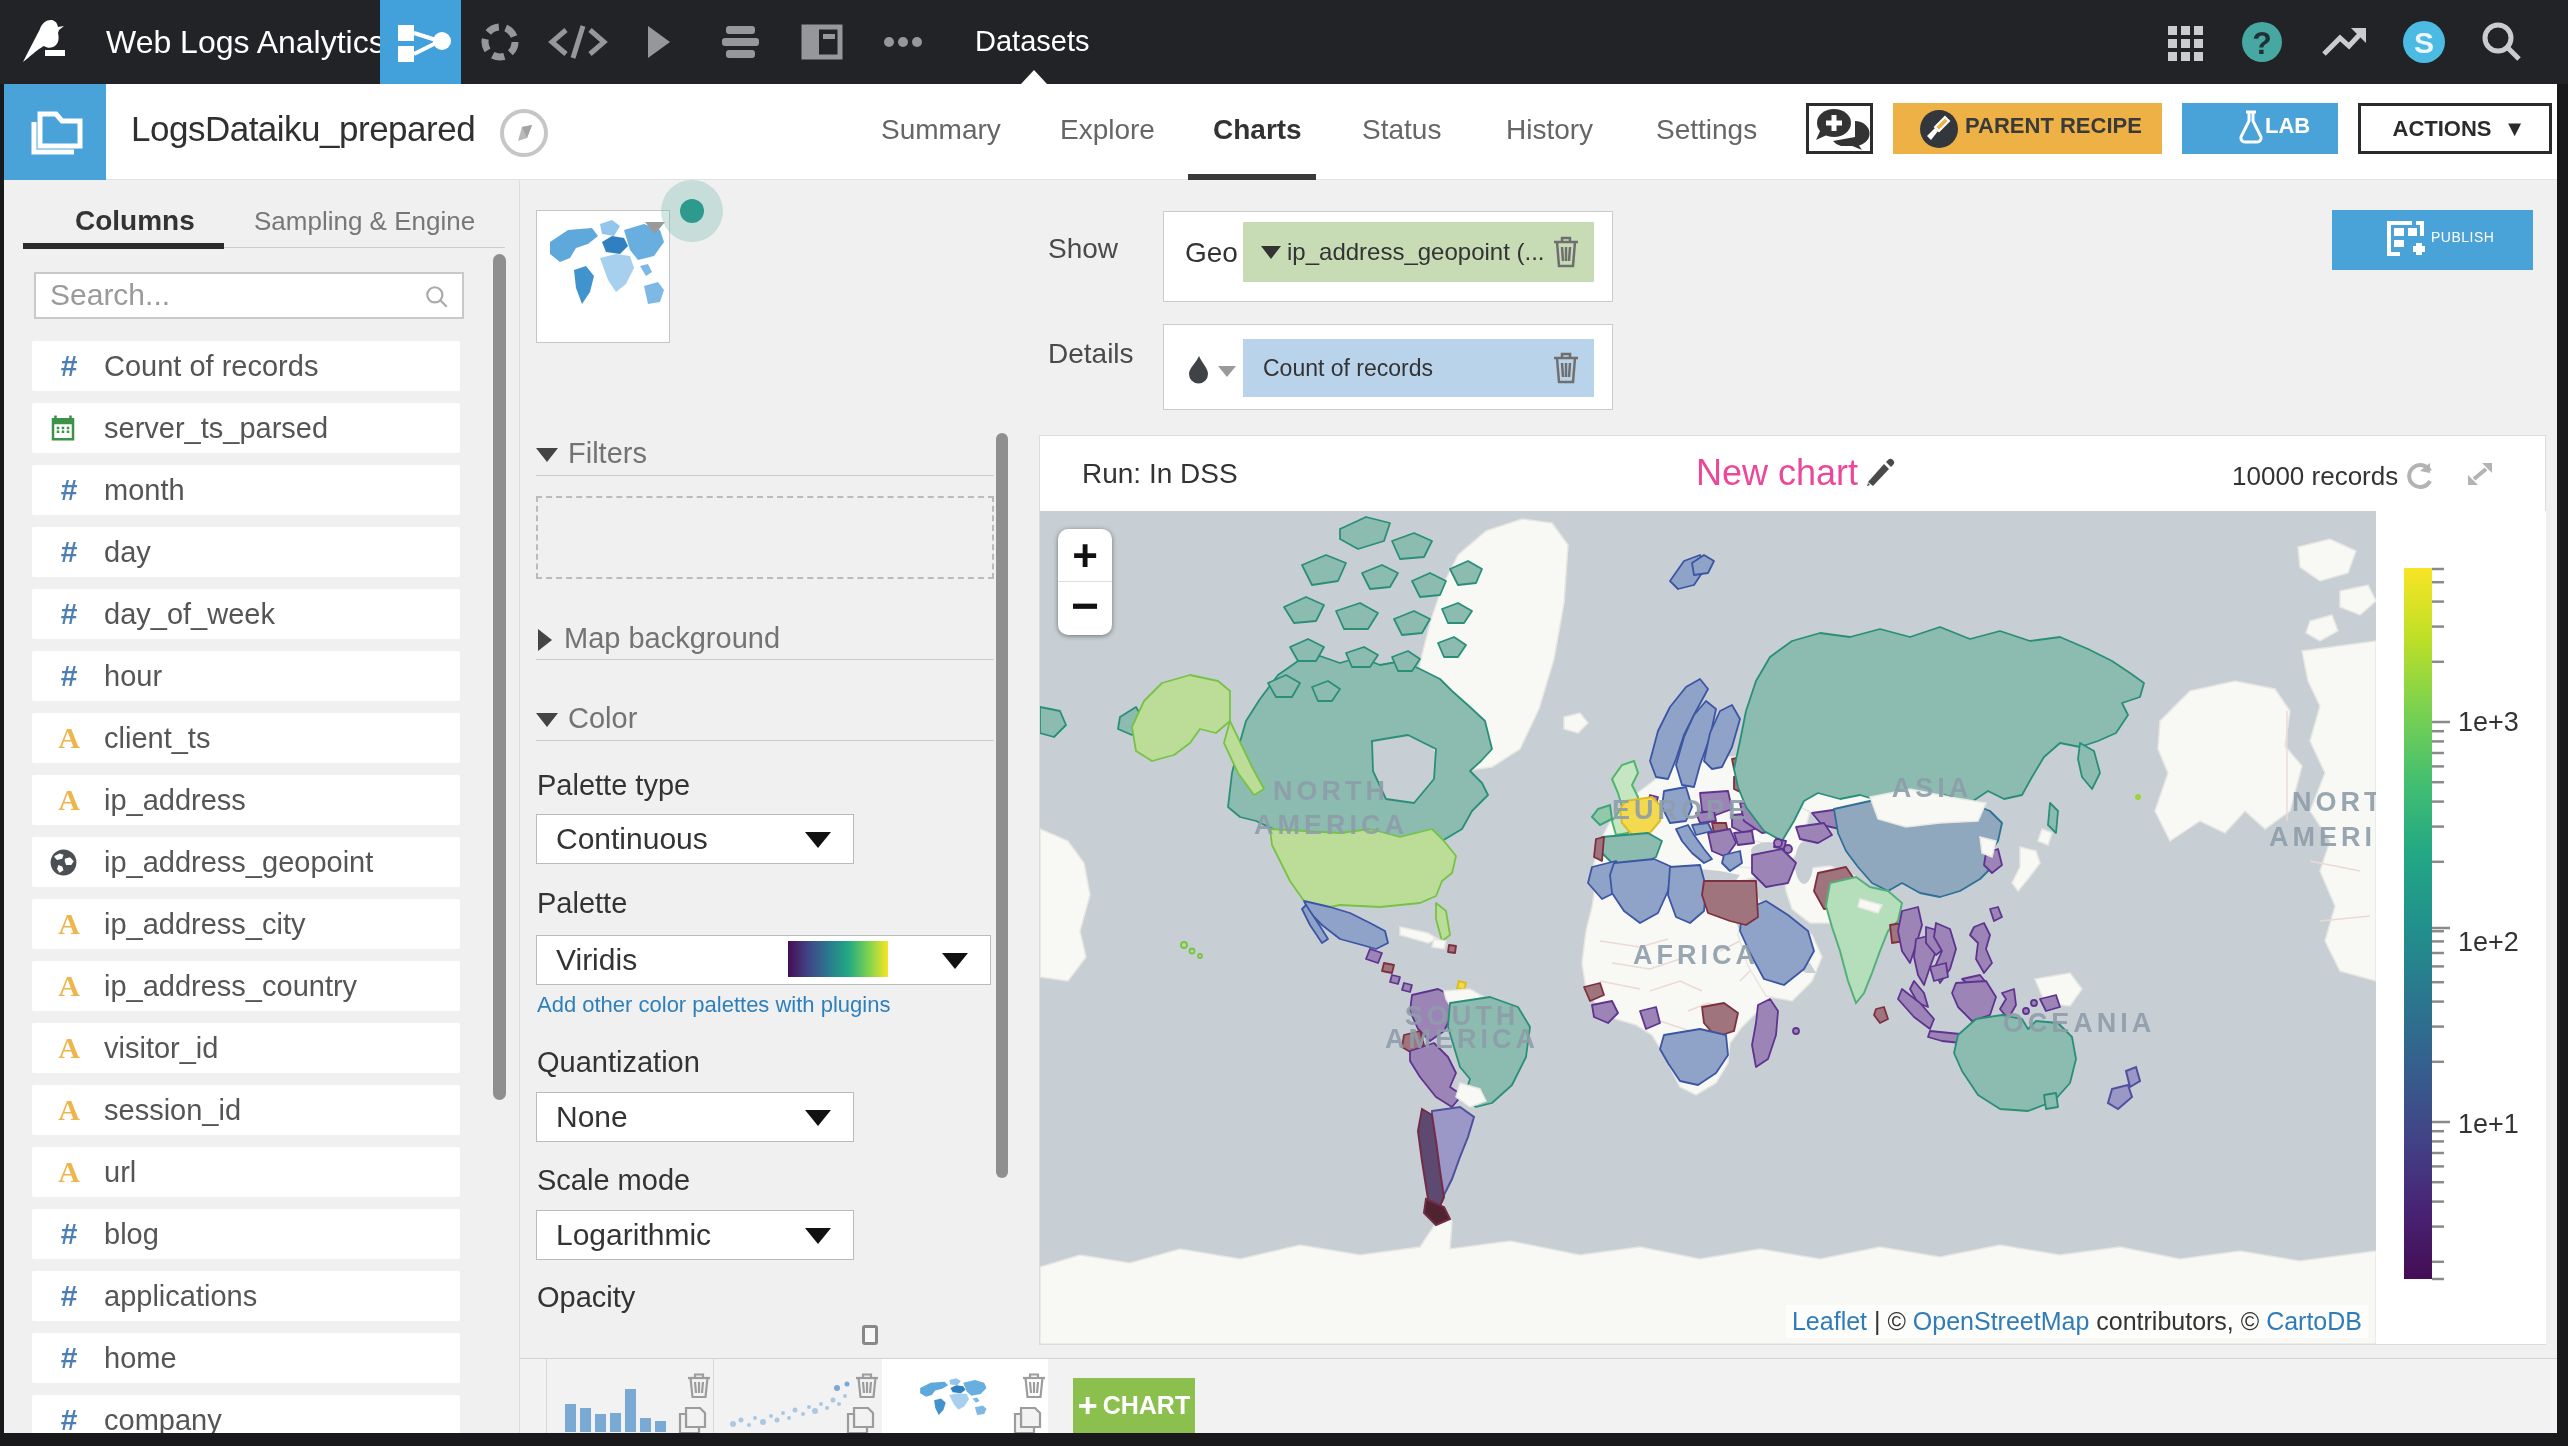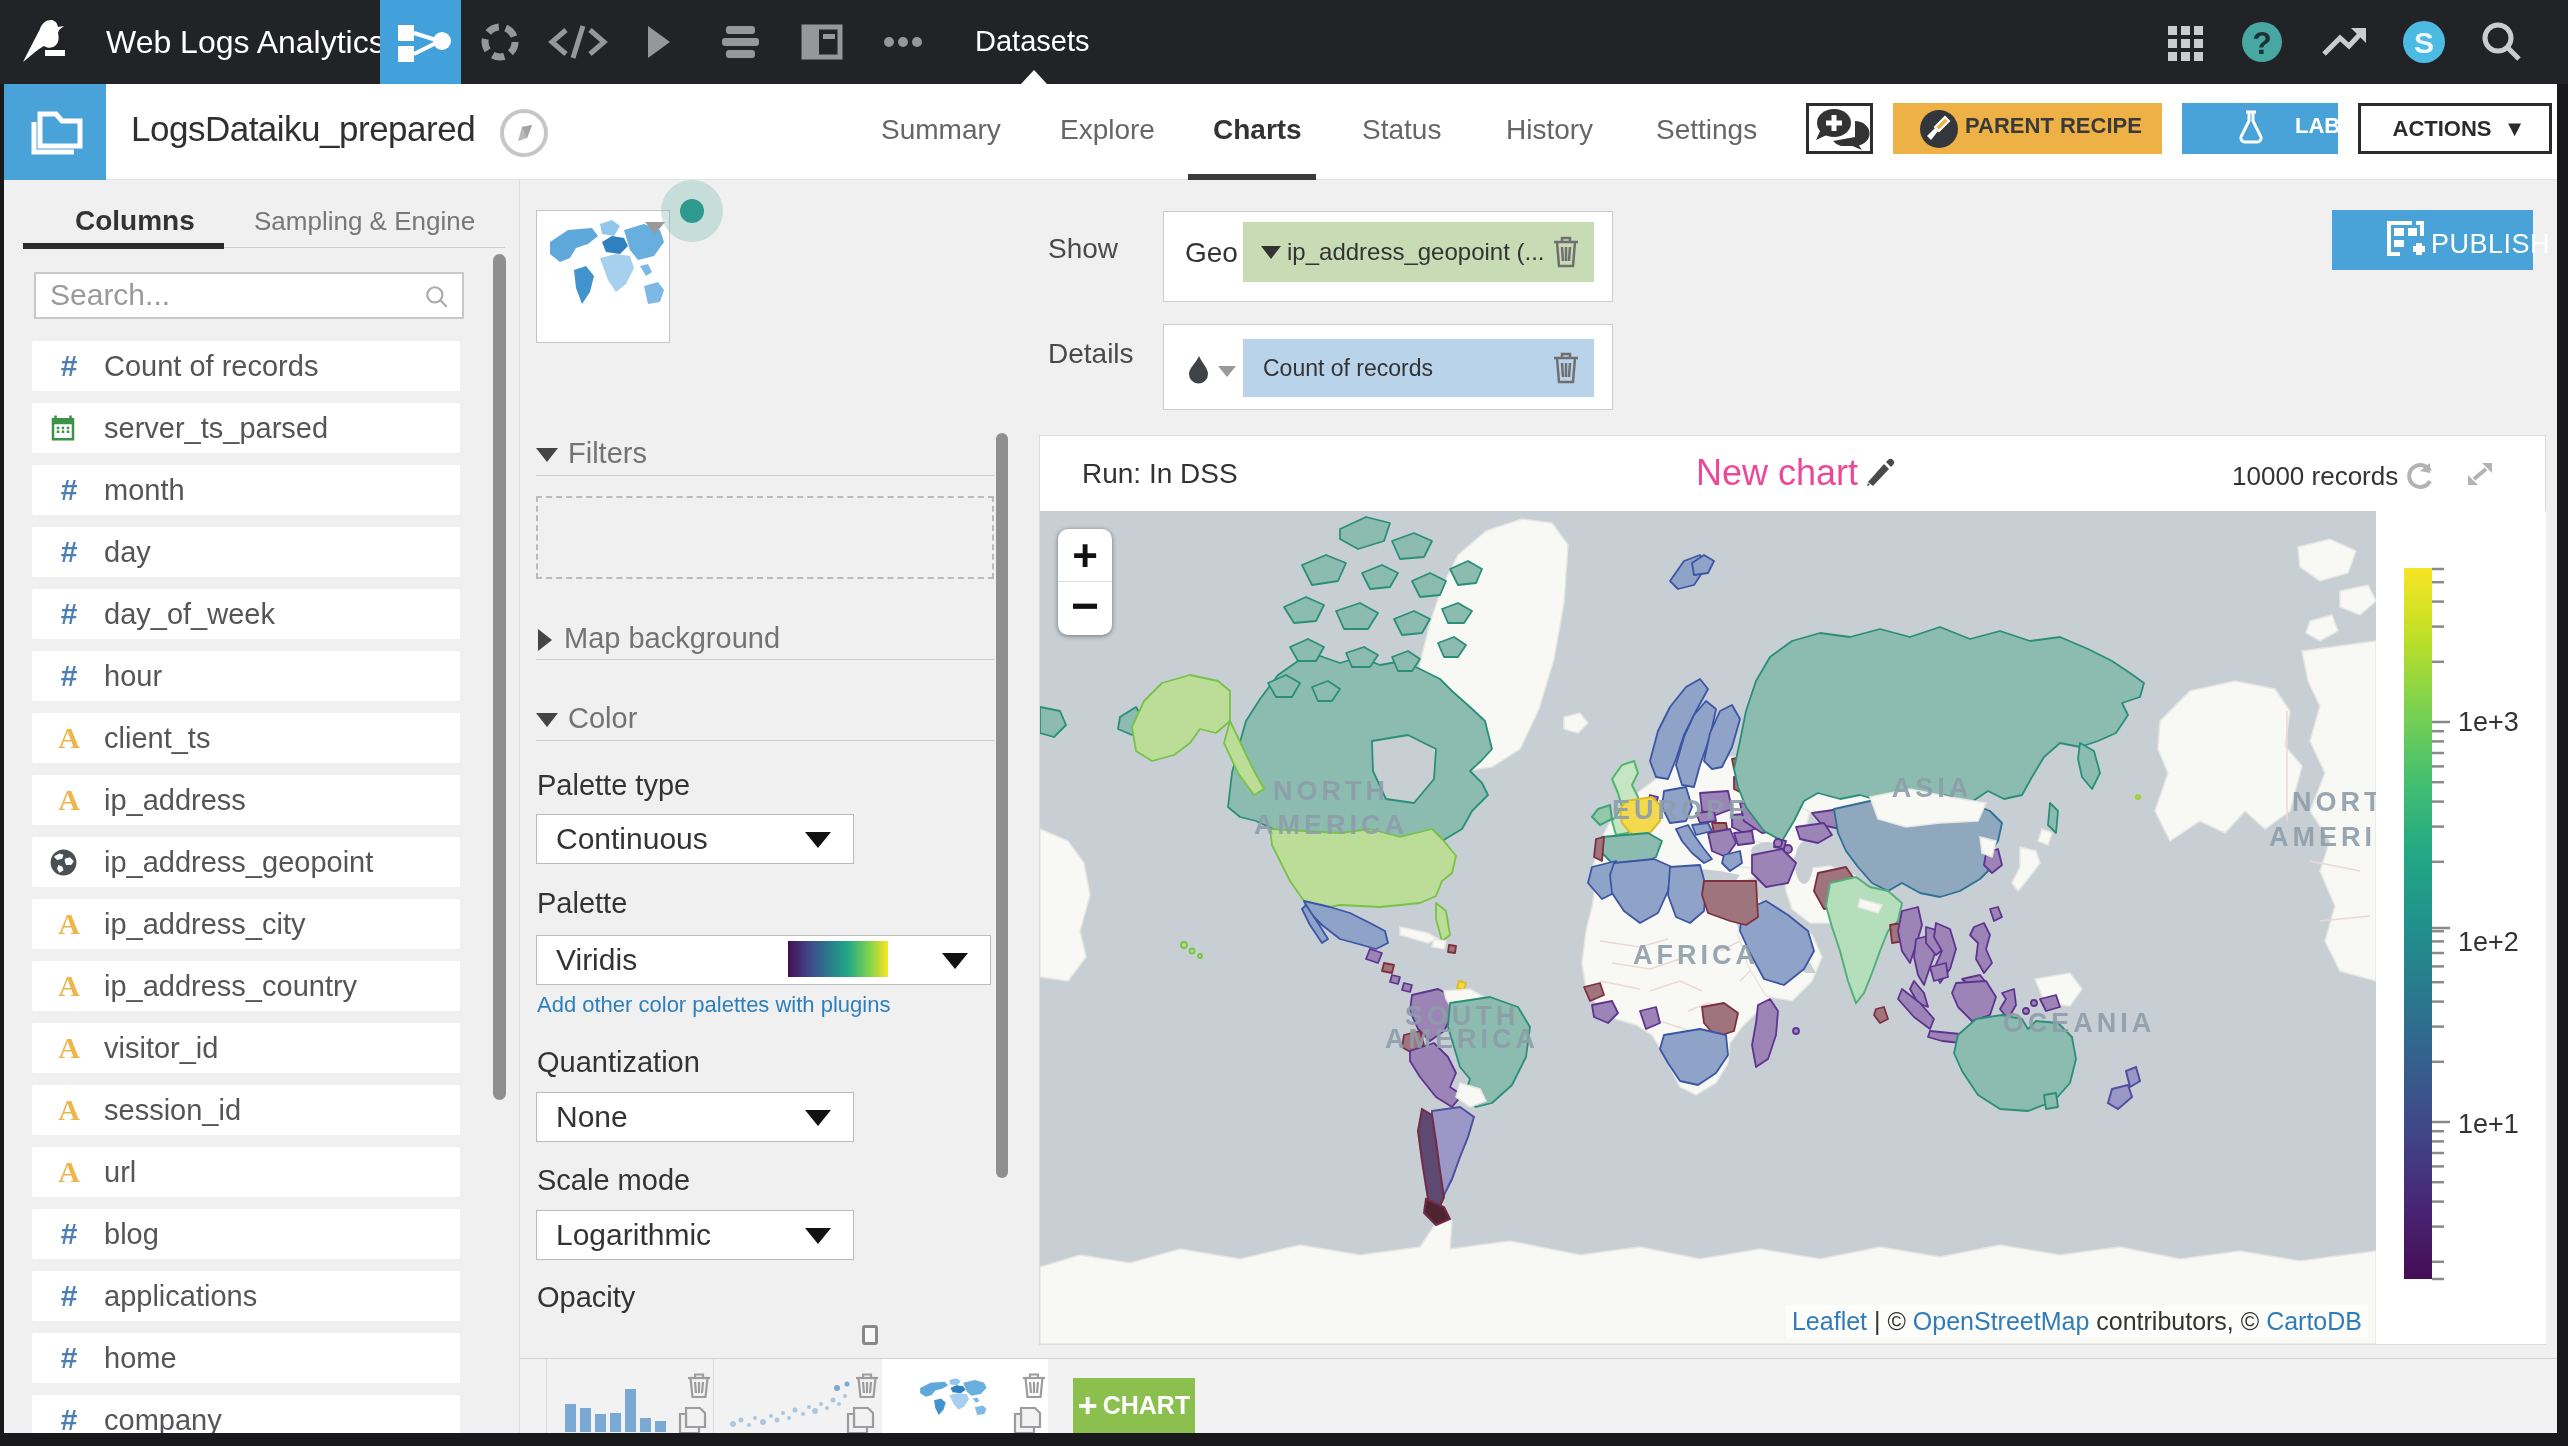--- a/index.html
+++ b/index.html
@@ -18,21 +18,21 @@
 
 #hdr2 { left:0; top:84px; width:2568px; height:96px; background:#fff; border-bottom:1px solid #e2e2e2; }
 #foldertile { left:4px; top:84px; width:102px; height:96px; background:#49a2d8; }
 #dstitle { left:131px; top:109px; font-size:35px; color:#303030; letter-spacing:-0.5px; }
 .tab { top:84px; height:96px; line-height:92px; font-size:28px; color:#666; position:absolute; }
 #tab-charts { color:#333; font-weight:bold; }
 #charts-underline { left:1188px; top:174px; width:128px; height:6px; background:#3a3a3a; }
 .hbtn { top:103px; height:51px; position:absolute;padding-left:8px; }
 #chatbtn { left:1806px; width:67px; border:3px solid #2d2d2d; background:#fff; }
 #precipe { left:1893px; width:269px; background:#eeb146; color:#3a3a3a; font-size:22px; font-weight:bold; line-height:45px; padding-left:72px; white-space:nowrap; }
-#labbtn { left:2182px; width:156px; background:#49a2d8; color:#fff; font-size:22px; font-weight:bold; line-height:45px; padding-left:113px; }
+#labbtn { left:2182px; width:156px; background:#49a2d8; color:#fff; font-size:22px; font-weight:bold; line-height:45px; padding-left:83px; }
 #actionsbtn { left:2358px; width:194px; border:3px solid #2b2b2b; background:#fff; color:#2b2b2b; font-size:22px; font-weight:bold; line-height:45px; text-align:center; }
 
 
 #edgeL { left:0; top:84px; width:4px; height:1362px; background:#19191c; z-index:60; }
 #edgeR { left:2557px; top:84px; width:11px; height:1362px; background:#19191c; z-index:60; }
 #edgeB { left:0; top:1433px; width:2568px; height:13px; background:#19191c; z-index:60; }
 
 
 #sidebar { left:4px; top:180px; width:516px; height:1253px; background:#f0f0f0; border-right:1px solid #ddd; }
 #sb-tabline { left:23px; top:247px; width:482px; height:1px; background:#ccc; }
@@ -70,21 +70,21 @@
 
 
 .srow-label { font-size:28px; color:#4a4a4a; position:absolute; }
 .sbox { left:1163px; width:450px; background:#fff; border:1px solid #ccc; position:absolute; }
 #geotoken { left:1243px; top:222px; width:351px; height:60px; background:#c7dcb4; }
 #geotoken .tx { position:absolute; left:44px; top:16px; font-size:24px; color:#333; white-space:nowrap; }
 #geotoken .tricar { position:absolute; left:18px; top:24px; width:0; height:0; border-left:10px solid transparent; border-right:10px solid transparent; border-top:13px solid #333; }
 #dettoken { left:1243px; top:339px; width:351px; height:58px; background:#b9d3ea; }
 #dettoken .tx { position:absolute; left:20px; top:16px; font-size:23px; color:#333; }
 #publish { left:2332px; top:210px; width:201px; height:60px; background:#49a2d8; color:#fff; font-size:29px; }
-#publish .tx { position:absolute; left:99px; top:19px; letter-spacing:0.5px; font-size:27px; }
+#publish .tx { position:absolute; left:99px; top:19px; letter-spacing:0.5px; font-size:14px; }
 
 
 #card { left:1039px; top:435px; width:1507px; height:910px; background:#fff; border:1px solid #dcdcdc; }
 #run { position:absolute; left:42px; top:22px; font-size:28px; color:#333; }
 #newchart { position:absolute; left:656px; top:16px; font-size:36px; color:#ec4899; }
 #nrecords { position:absolute; left:1192px; top:25px; font-size:26px; color:#333; }
 #mapwrap { position:absolute; left:0px; top:75px; width:1336px; height:833px; background:#c7cfd4; overflow:hidden; }
 #legendwrap { position:absolute; left:1336px; top:75px; width:170px; height:833px; background:#fff; }
 #colorbar { position:absolute; left:28px; top:57px; width:28px; height:711px; background:linear-gradient(180deg,#f8e525,#bddf26,#7ad151,#44bf70,#22a884,#21918c,#2a788e,#355f8d,#414487,#482475,#440d54); }
 .leglabel { position:absolute; left:82px; font-size:27px; color:#333; }

